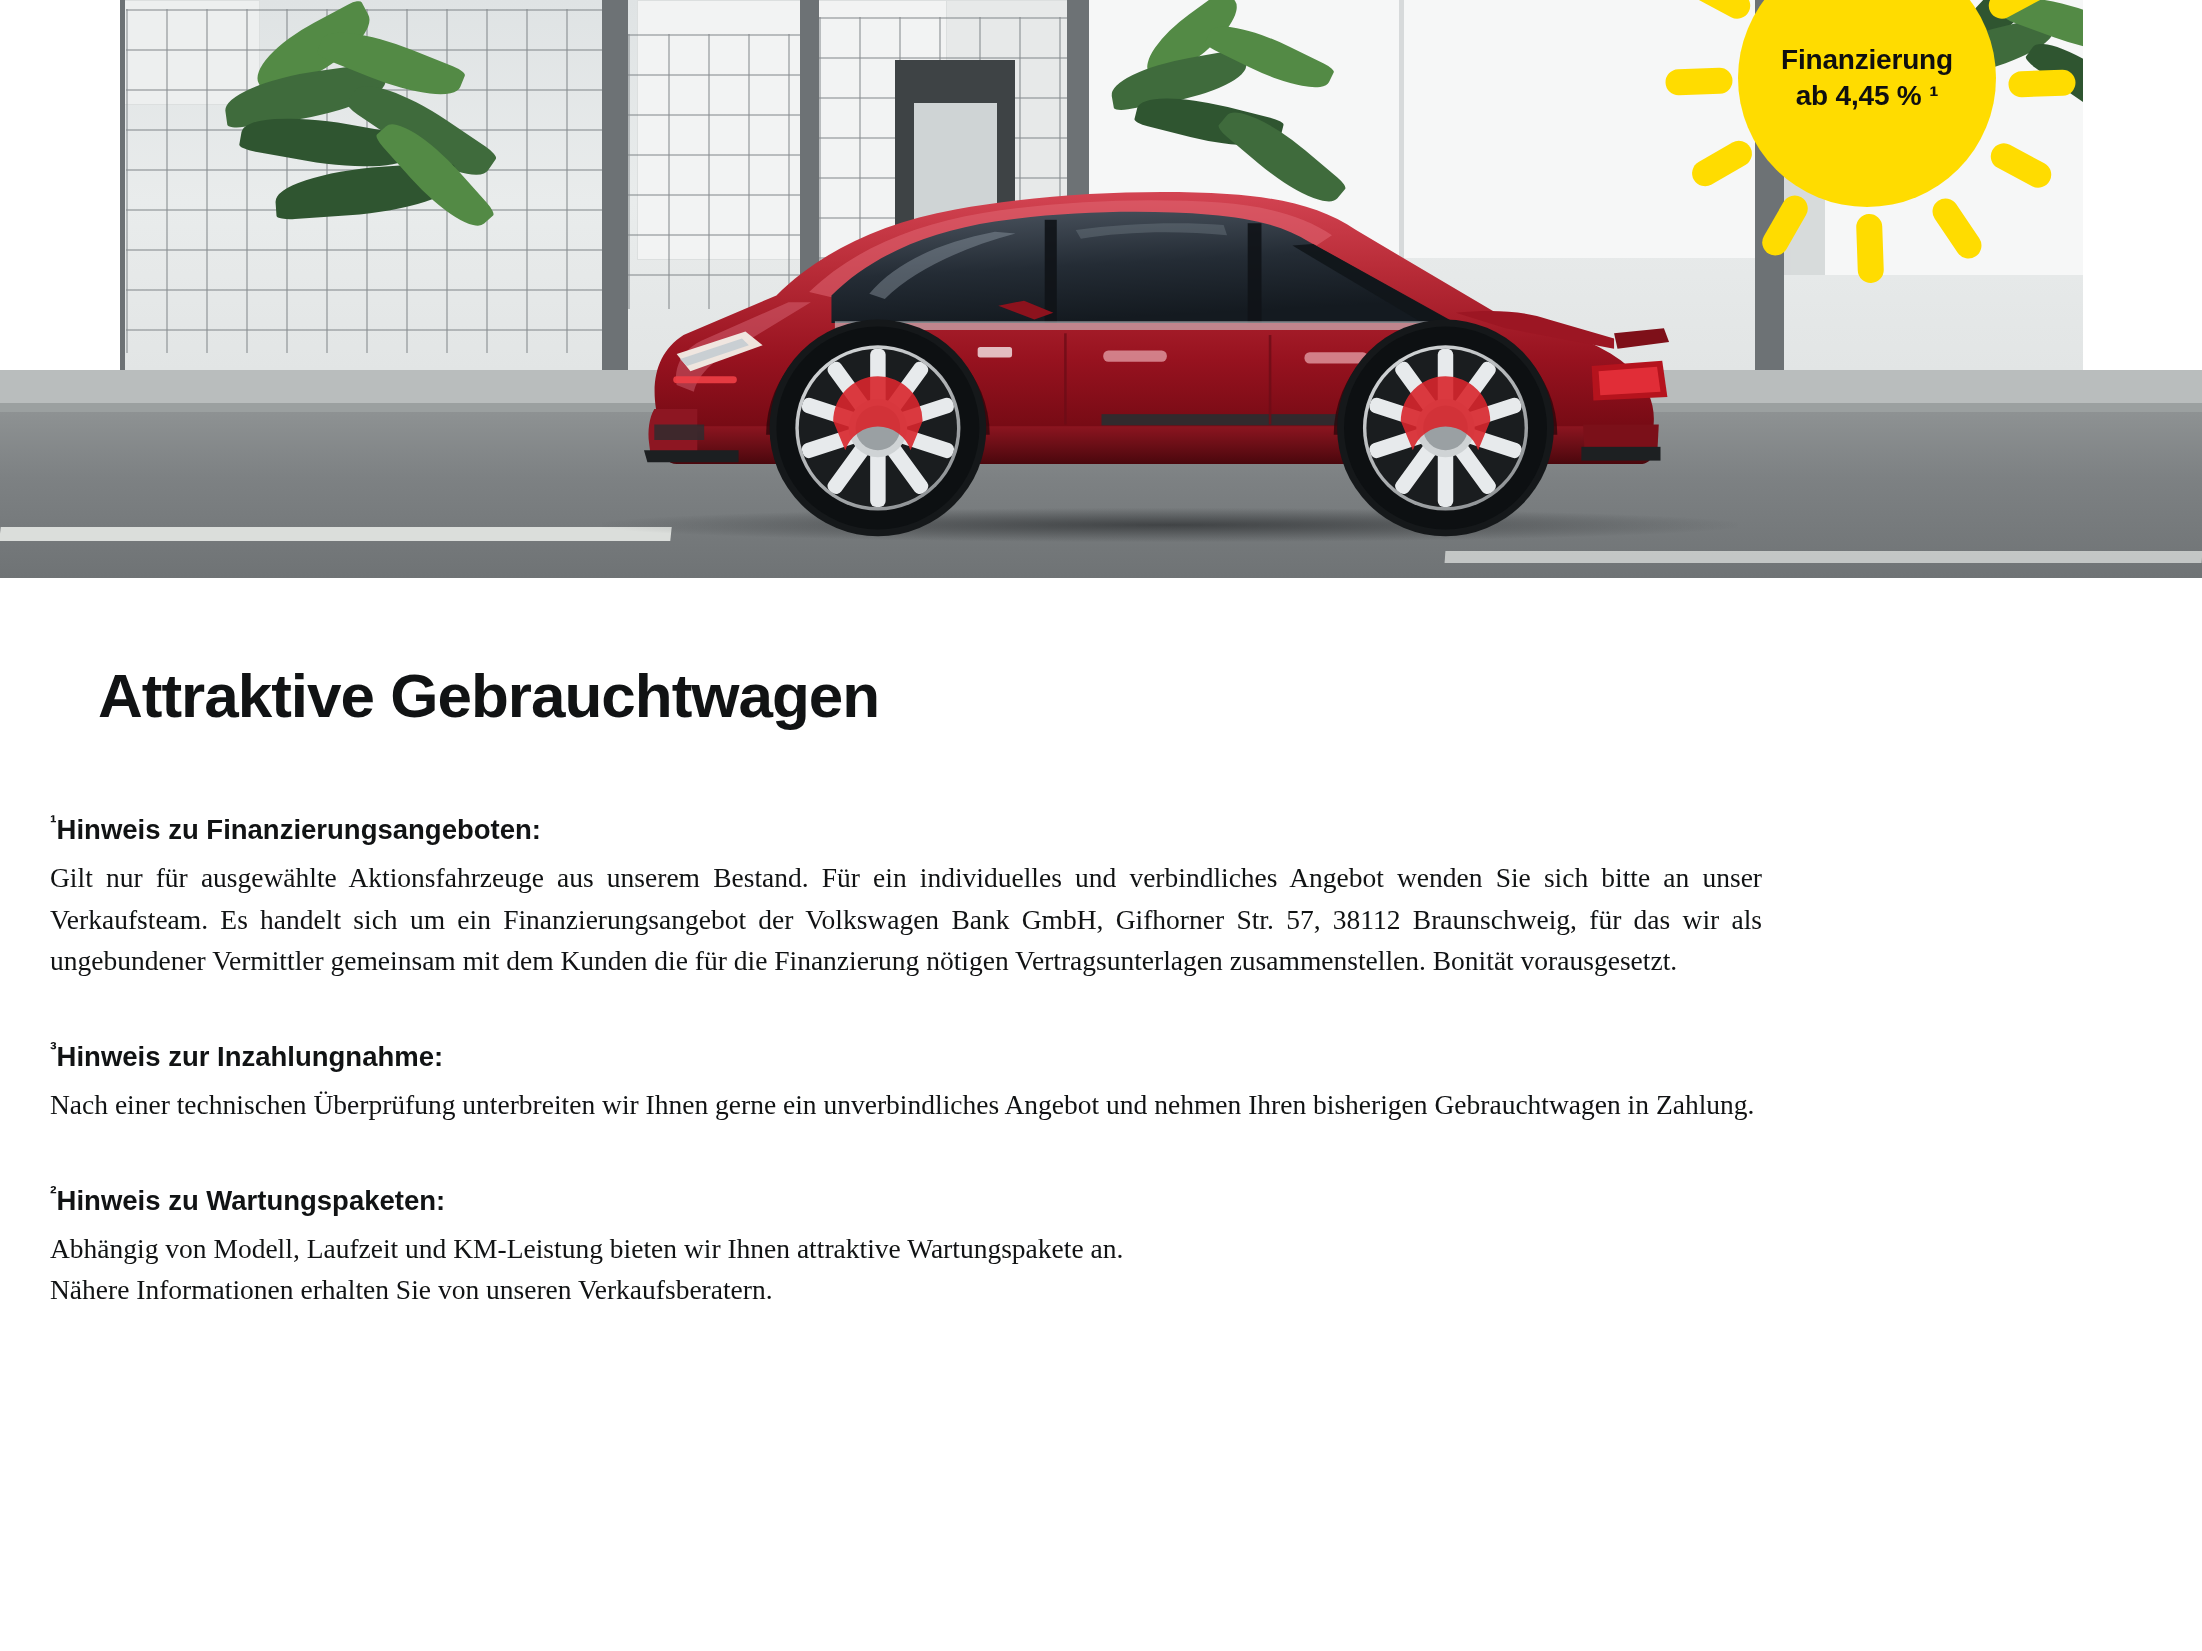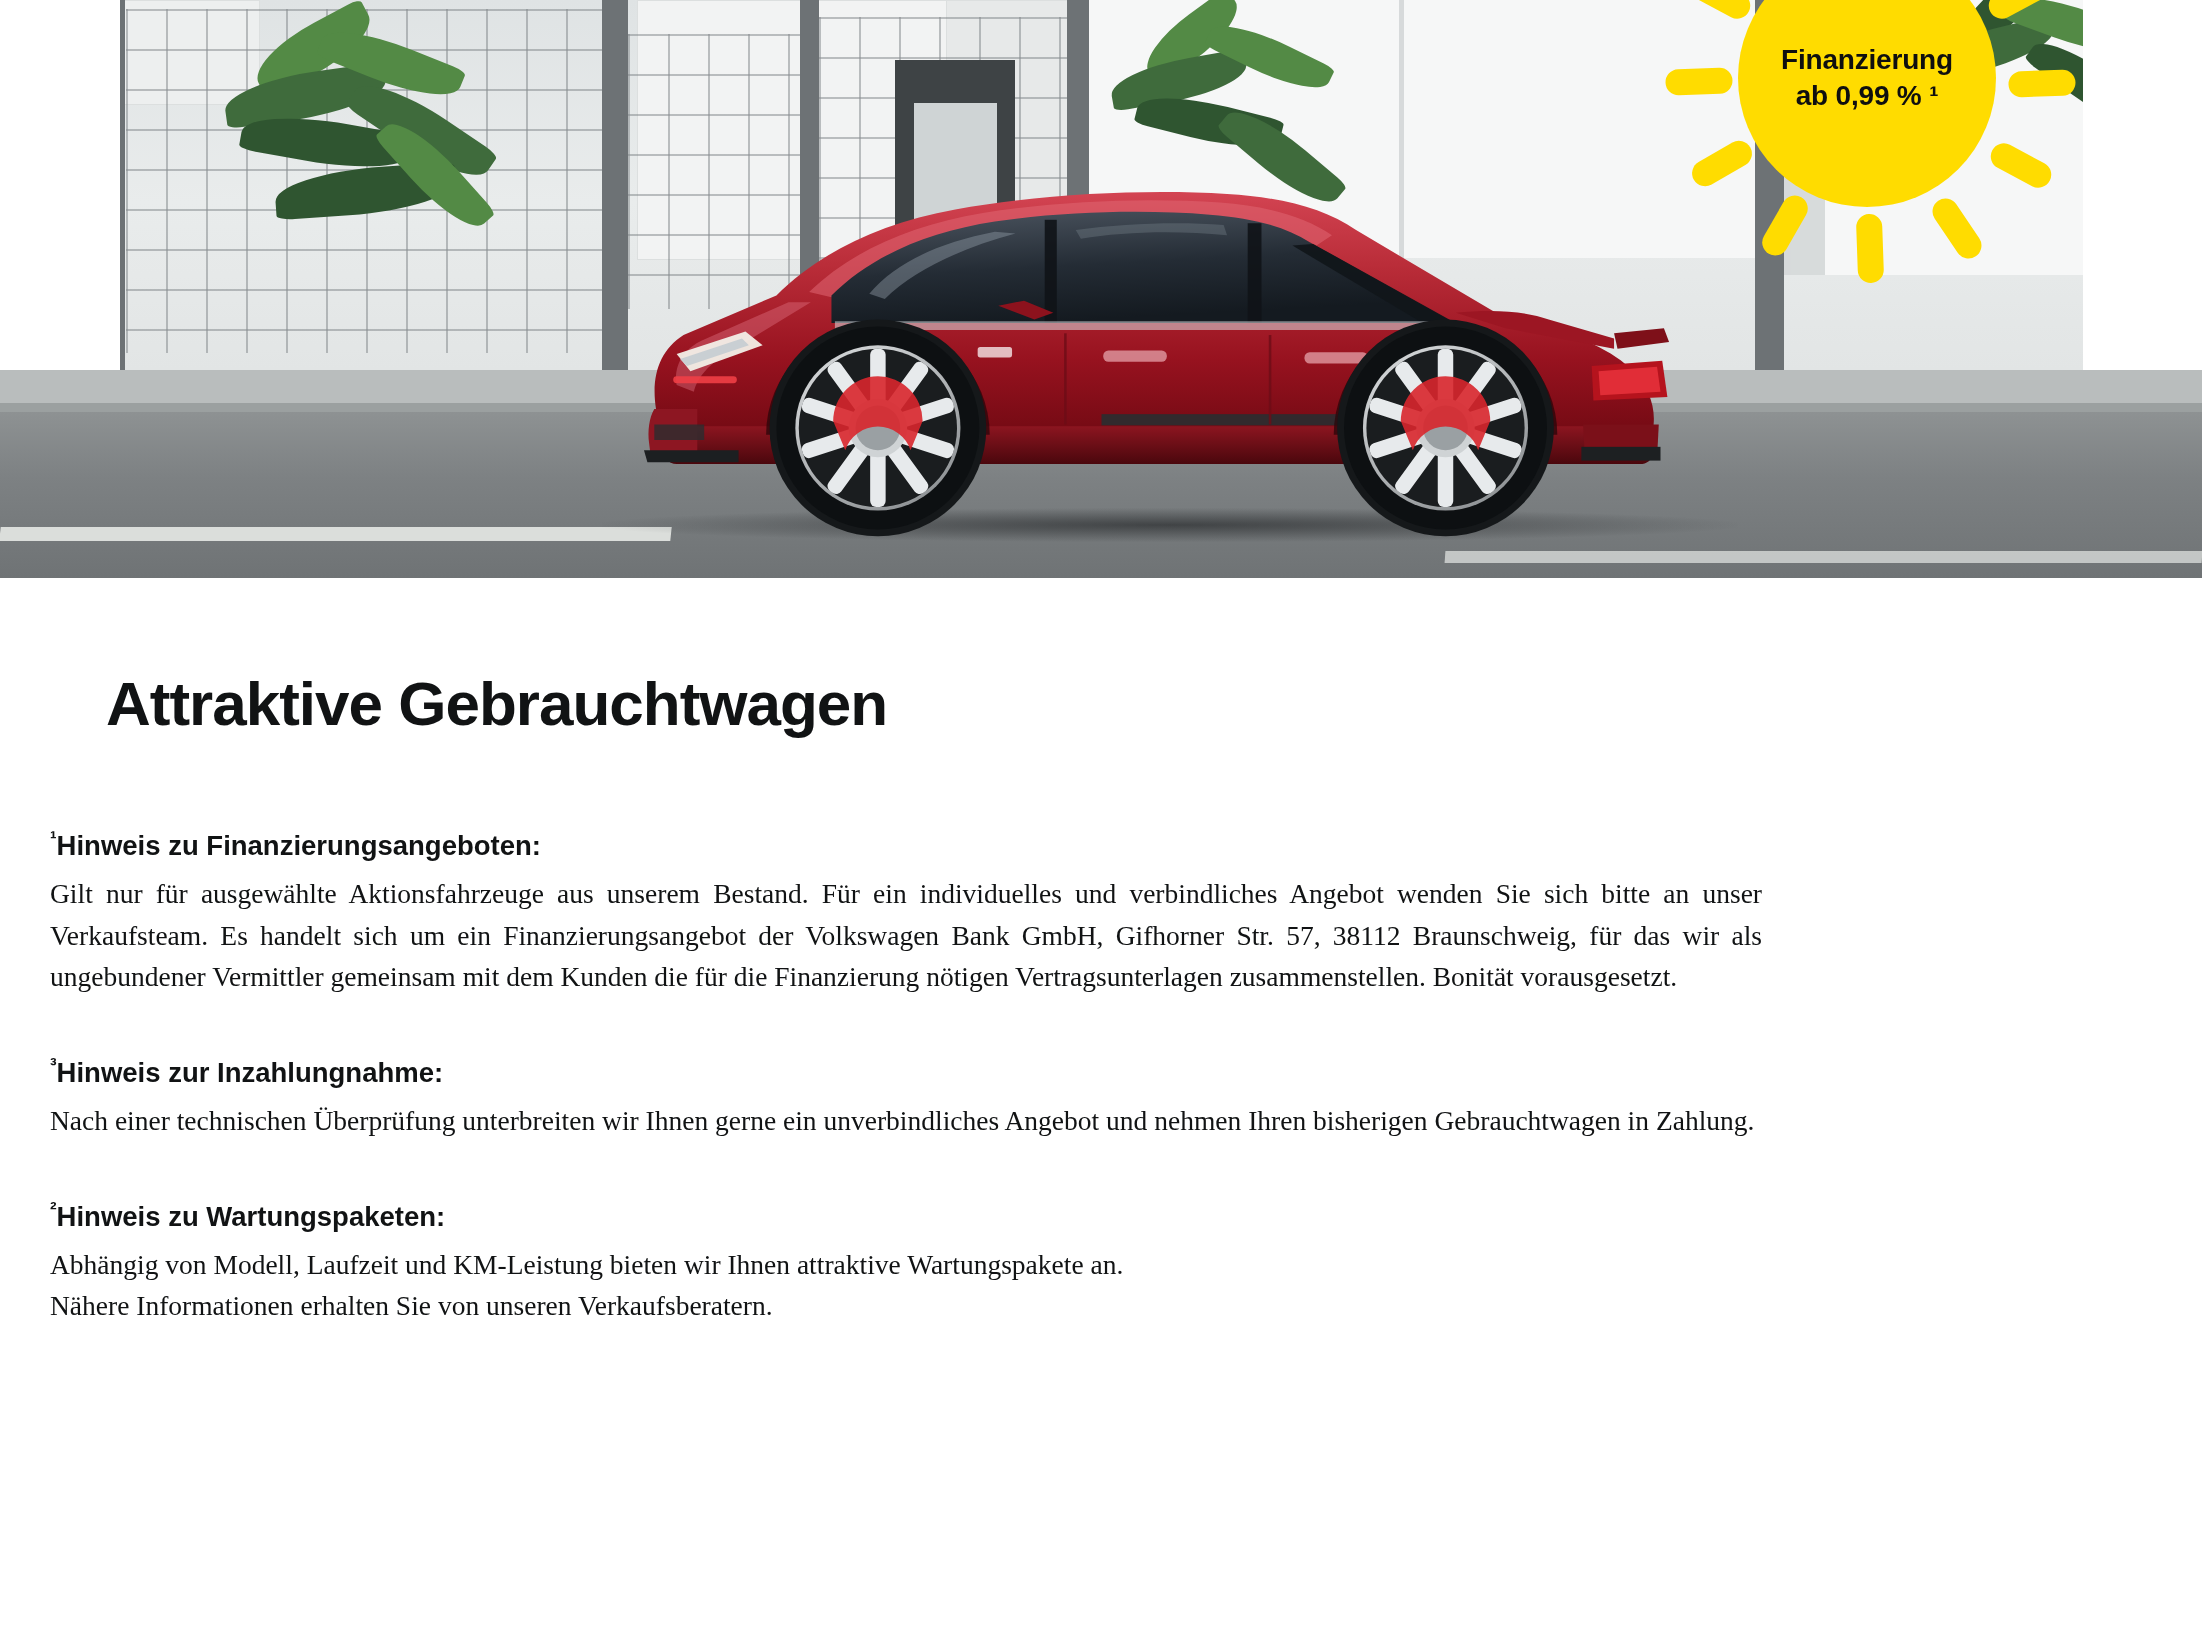--- a/index.html
+++ b/index.html
@@ -235,21 +235,21 @@
   
   .content {
     position: absolute;
     left: 0;
     top: 578px;
     width: 2203px;
     padding: 0;
     background: #ffffff;
   }
   .page-title {
-    margin: 16px;
+    margin: 8px;
     padding: 77px 10px 0 90px;
     font-size: 62px;
     line-height: 1.05;
     font-weight: 700;
     letter-spacing: -1px;
     color: #111314;
   }
   .notes {
     margin: 0;
     padding: 74px 90px 0 50px;
@@ -535,21 +535,21 @@
     <div class="ray" style="left:403px; top:153px; width:26px; height:67px;  transform:rotate(88deg);"></div>
     <div class="ray" style="left:382px; top:236px; width:26px; height:65px;  transform:rotate(118deg);"></div>
     <div class="ray" style="left:318px; top:298px; width:26px; height:67px;  transform:rotate(146deg);"></div>
     <div class="ray" style="left:231px; top:317px; width:26px; height:69px;  transform:rotate(178deg);"></div>
     <div class="ray" style="left:146px; top:296px; width:26px; height:65px;  transform:rotate(210deg);"></div>
     <div class="ray" style="left:83px;  top:234px; width:26px; height:65px;  transform:rotate(240deg);"></div>
     <div class="ray" style="left:60px;  top:151px; width:26px; height:67px;  transform:rotate(268deg);"></div>
     <div class="ray" style="left:81px;  top:67px;  width:26px; height:65px;  transform:rotate(298deg);"></div>
 
     <div class="sun-core">
-      <div class="sun-text"><span>Finanzierung</span><br><span>ab 0,99 % ¹</span></div>
+      <div class="sun-text"><span>Finanzierung</span><br><span>ab 4,45 % ¹</span></div>
     </div>
   </div>
 
   <div class="hero-gutter-left"></div>
   <div class="hero-gutter-right"></div>
 </div>
 
 <div class="content">
 
   <h1 class="page-title">Attraktive Gebrauchtwagen</h1>

